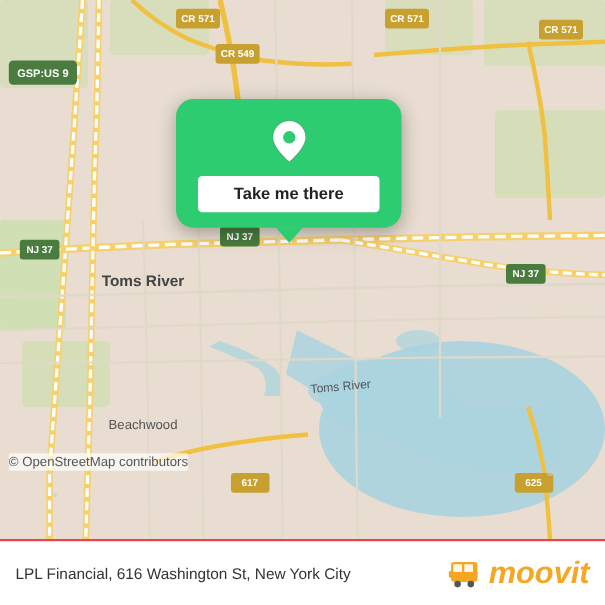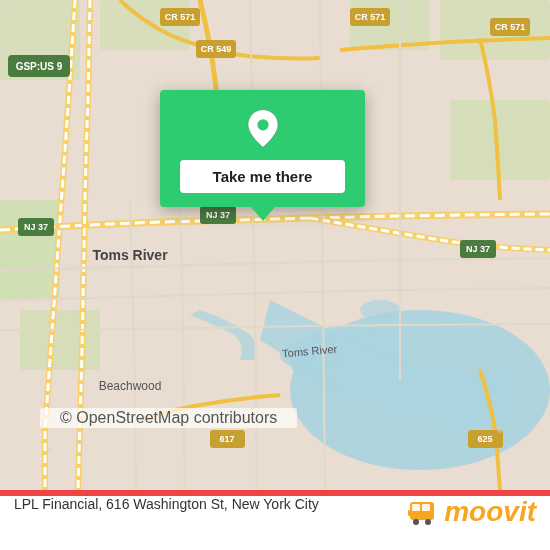--- a/index.html
+++ b/index.html
@@ -36,21 +36,21 @@
       left: 155px;
       width: 215px;
       display: flex;
       flex-direction: column;
       align-items: center;
       z-index: 10;
     }
 
     .popup-box {
       background: #2ecc71;
-      border-radius: 4px;
+      border-radius: 16px;
       padding: 18px 20px 14px 20px;
       display: flex;
       flex-direction: column;
       align-items: center;
       box-shadow: 0 4px 16px rgba(0,0,0,0.3);
       width: 205px;
     }
 
     .popup-pin {
       width: 42px;
@@ -80,23 +80,23 @@
       border-right: 12px solid transparent;
       border-top: 14px solid #2ecc71;
       margin-top: 0;
     }
 
     
     .bottom-bar {
       width: 550px;
       height: 60px;
       background: white;
-      border-top: 6px solid #ef4444;
-      display: flex;
-      align-items: flex-start;
+      border-top: 2px solid #ef4444;
+      display: flex;
+      align-items: center;
       padding: 0 14px;
       justify-content: space-between;
     }
 
     .bottom-text {
       font-size: 14px;
       color: #333;
       font-weight: 500;
       flex: 1;
     }
@@ -116,27 +116,26 @@
 
     .moovit-bus {
       width: 32px;
       height: 32px;
     }
 
     .osm-credit {
       position: absolute;
       bottom: 62px;
       left: 8px;
-      font-size: 16px;
+      font-size: 12px;
       color: #555;
       background: rgba(255,255,255,0.7);
-      padding: 1px 20px;
+      padding: 1px 0;
       border-radius: 2px;
       z-index: 5;
-      margin-left: 32px;
     }
   </style>
 </head>
 <body>
 
 <div id="map-container">
   <svg class="map-svg" viewBox="0 0 550 490" xmlns="http://www.w3.org/2000/svg">
 
     <rect width="550" height="490" fill="#e8ddd0"></rect>
 

